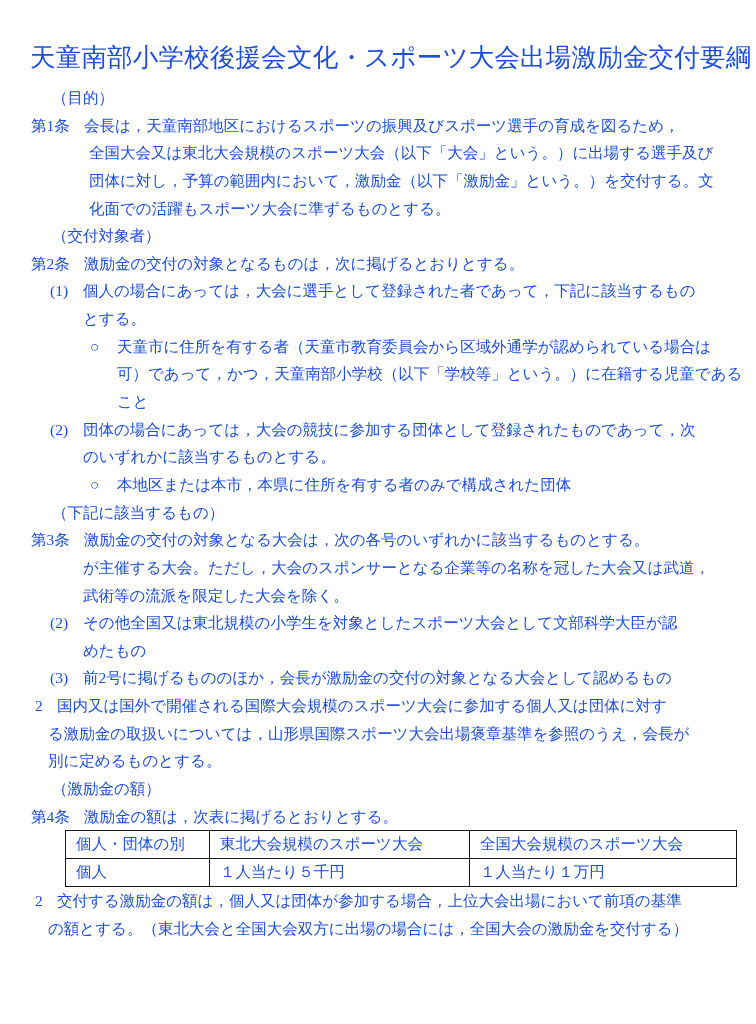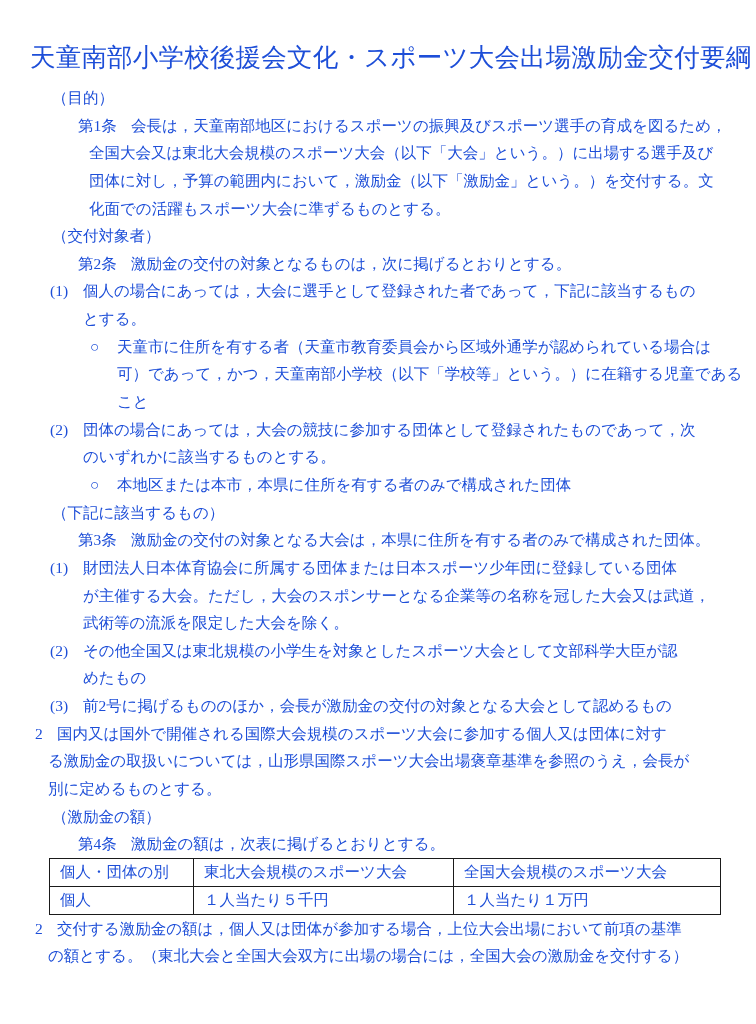--- a/index.html
+++ b/index.html
@@ -31,35 +31,35 @@
   }
   .line {
     height: 27.65px;
     line-height: 27.65px;
     font-size: 15.5px;
     white-space: nowrap;
   }
   .line .lbl { display: inline-block; }
   
   .k-heading       { padding-left: 40px; }
-  .k-article       { padding-left: 19px; margin-left: 47px; }
+  .k-article       { padding-left: 19px; }
   .k-article .lbl  { width: 53px; }
   .k-article-cont  { padding-left: 77px; }
   .k-item          { padding-left: 38px; }
   .k-item .lbl     { width: 33px; }
   .k-item-cont     { padding-left: 71px; }
   .k-circle        { padding-left: 78px; }
   .k-circle .lbl   { width: 27px; }
   .k-circle-cont   { padding-left: 105px; }
   .k-para2         { padding-left: 23px; }
   .k-para2 .lbl    { width: 22px; }
   .k-para2-cont    { padding-left: 36px; }
 
   table.grant-table {
-    margin-left: 37px;
+    margin-left: 53px;
     width: 671px;
     border-collapse: collapse;
     table-layout: fixed;
   }
   .grant-table th, .grant-table td {
     border: 1.4px solid #1a1a1a;
     height: 26.9px;
     font-size: 15.5px;
     font-weight: normal;
     text-align: left;
@@ -86,22 +86,21 @@
         <div class="line k-article"><span class="lbl">第2条</span><span>激励金の交付の対象となるものは，次に掲げるとおりとする。</span></div>
         <div class="line k-item"><span class="lbl">(1)</span><span>個人の場合にあっては，大会に選手として登録された者であって，下記に該当するもの</span></div>
         <div class="line k-item-cont"><span>とする。</span></div>
         <div class="line k-circle"><span class="lbl">○</span><span>天童市に住所を有する者（天童市教育委員会から区域外通学が認められている場合は</span></div>
         <div class="line k-circle-cont"><span>可）であって，かつ，天童南部小学校（以下「学校等」という。）に在籍する児童である</span></div>
         <div class="line k-circle-cont"><span>こと</span></div>
         <div class="line k-item"><span class="lbl">(2)</span><span>団体の場合にあっては，大会の競技に参加する団体として登録されたものであって，次</span></div>
         <div class="line k-item-cont"><span>のいずれかに該当するものとする。</span></div>
         <div class="line k-circle"><span class="lbl">○</span><span>本地区または本市，本県に住所を有する者のみで構成された団体</span></div>
         <div class="line k-heading"><span>（下記に該当するもの）</span></div>
-        <div class="line k-article"><span class="lbl">第3条</span><span>激励金の交付の対象となる大会は，本県に住所を有する者のみで構成された団体。</span></div>
-        <div class="line k-item"><span class="lbl">(1)</span><span>財団法人日本体育協会に所属する団体または日本スポーツ少年団に登録している団体</span></div>
+        <div class="line k-article"><span class="lbl">第3条</span><span>激励金の交付の対象となる大会は，次の各号のいずれかに該当するものとする。</span></div>
         <div class="line k-item-cont"><span>が主催する大会。ただし，大会のスポンサーとなる企業等の名称を冠した大会又は武道，</span></div>
         <div class="line k-item-cont"><span>武術等の流派を限定した大会を除く。</span></div>
         <div class="line k-item"><span class="lbl">(2)</span><span>その他全国又は東北規模の小学生を対象としたスポーツ大会として文部科学大臣が認</span></div>
         <div class="line k-item-cont"><span>めたもの</span></div>
         <div class="line k-item"><span class="lbl">(3)</span><span>前2号に掲げるもののほか，会長が激励金の交付の対象となる大会として認めるもの</span></div>
         <div class="line k-para2"><span class="lbl">2</span><span>国内又は国外で開催される国際大会規模のスポーツ大会に参加する個人又は団体に対す</span></div>
         <div class="line k-para2-cont"><span>る激励金の取扱いについては，山形県国際スポーツ大会出場褒章基準を参照のうえ，会長が</span></div>
         <div class="line k-para2-cont"><span>別に定めるものとする。</span></div>
         <div class="line k-heading"><span>（激励金の額）</span></div>
         <div class="line k-article"><span class="lbl">第4条</span><span>激励金の額は，次表に掲げるとおりとする。</span></div>

